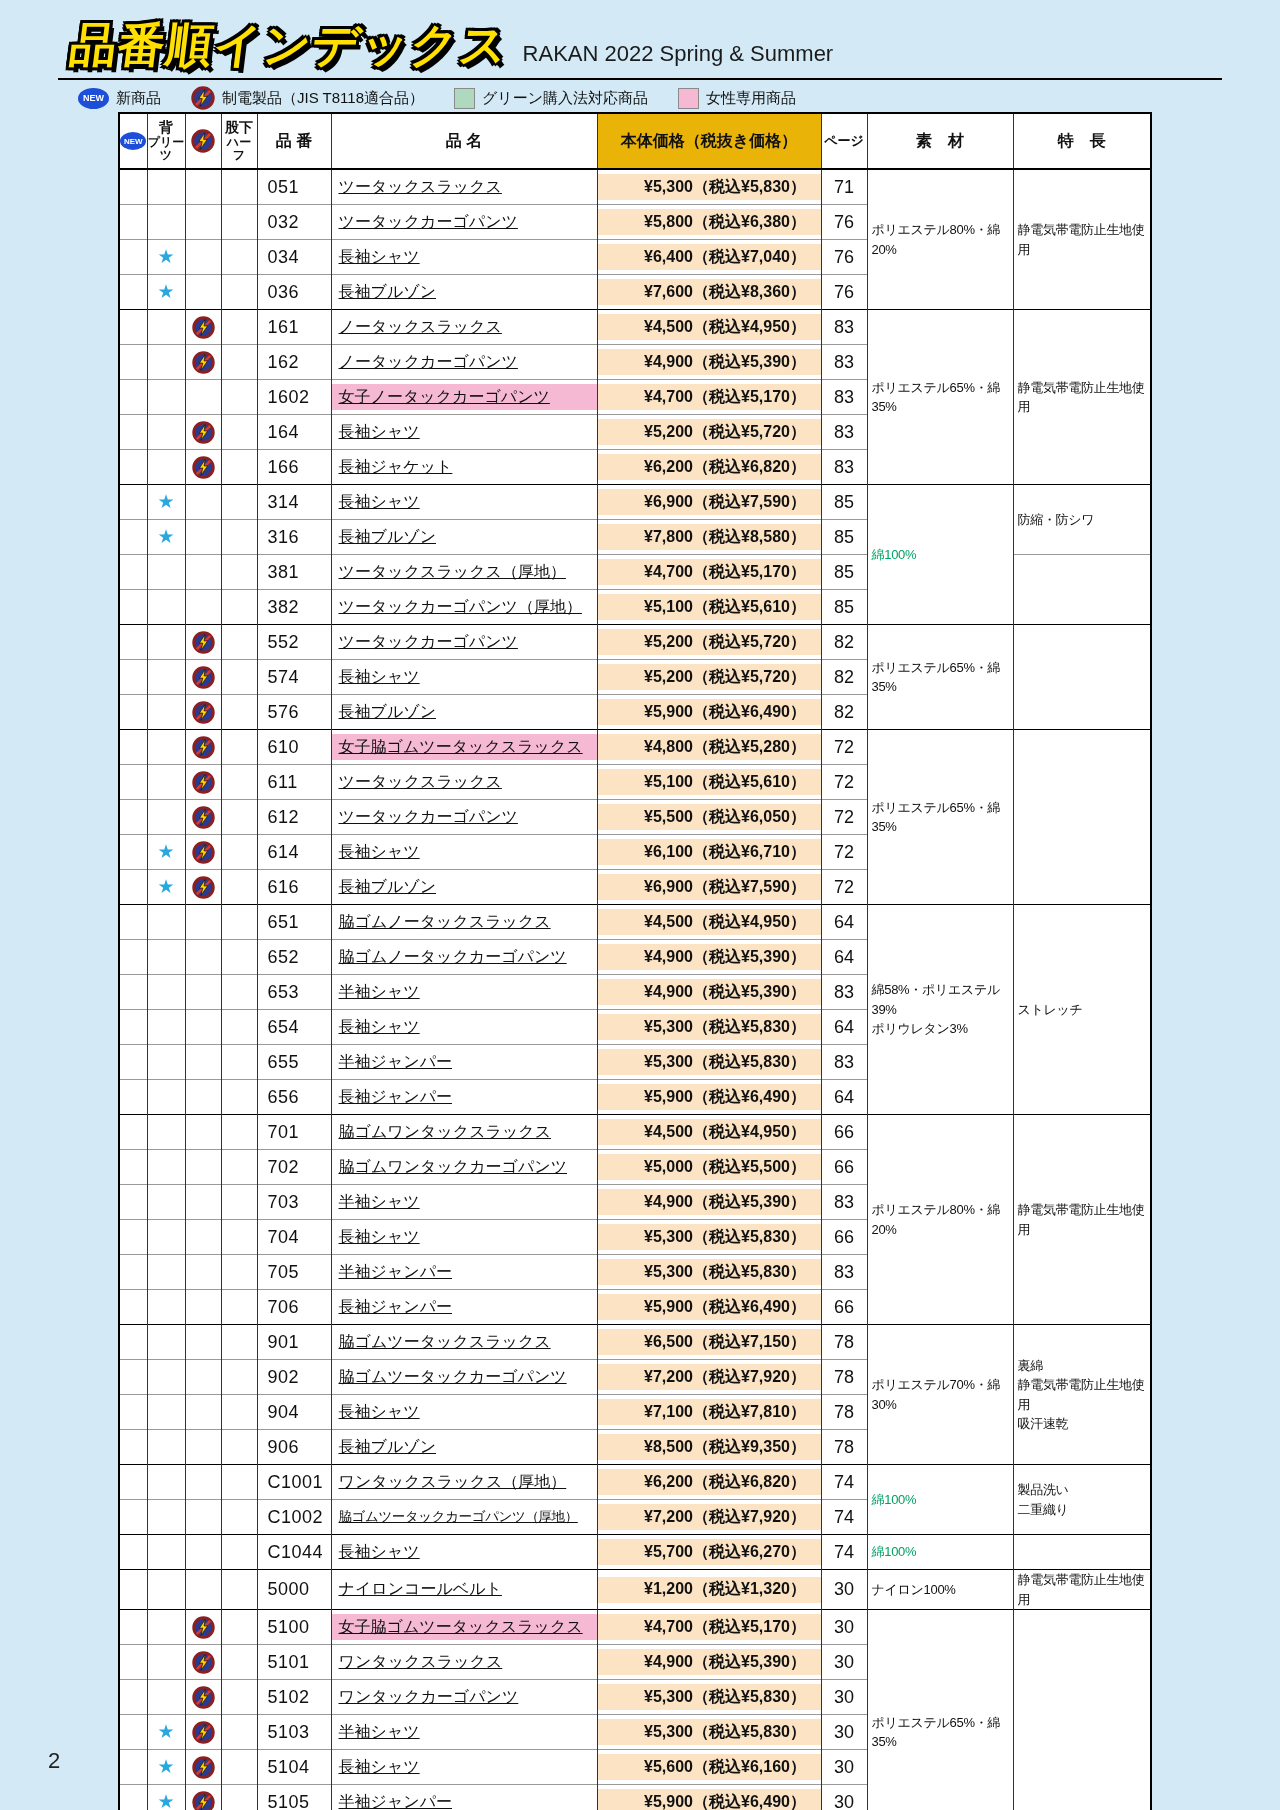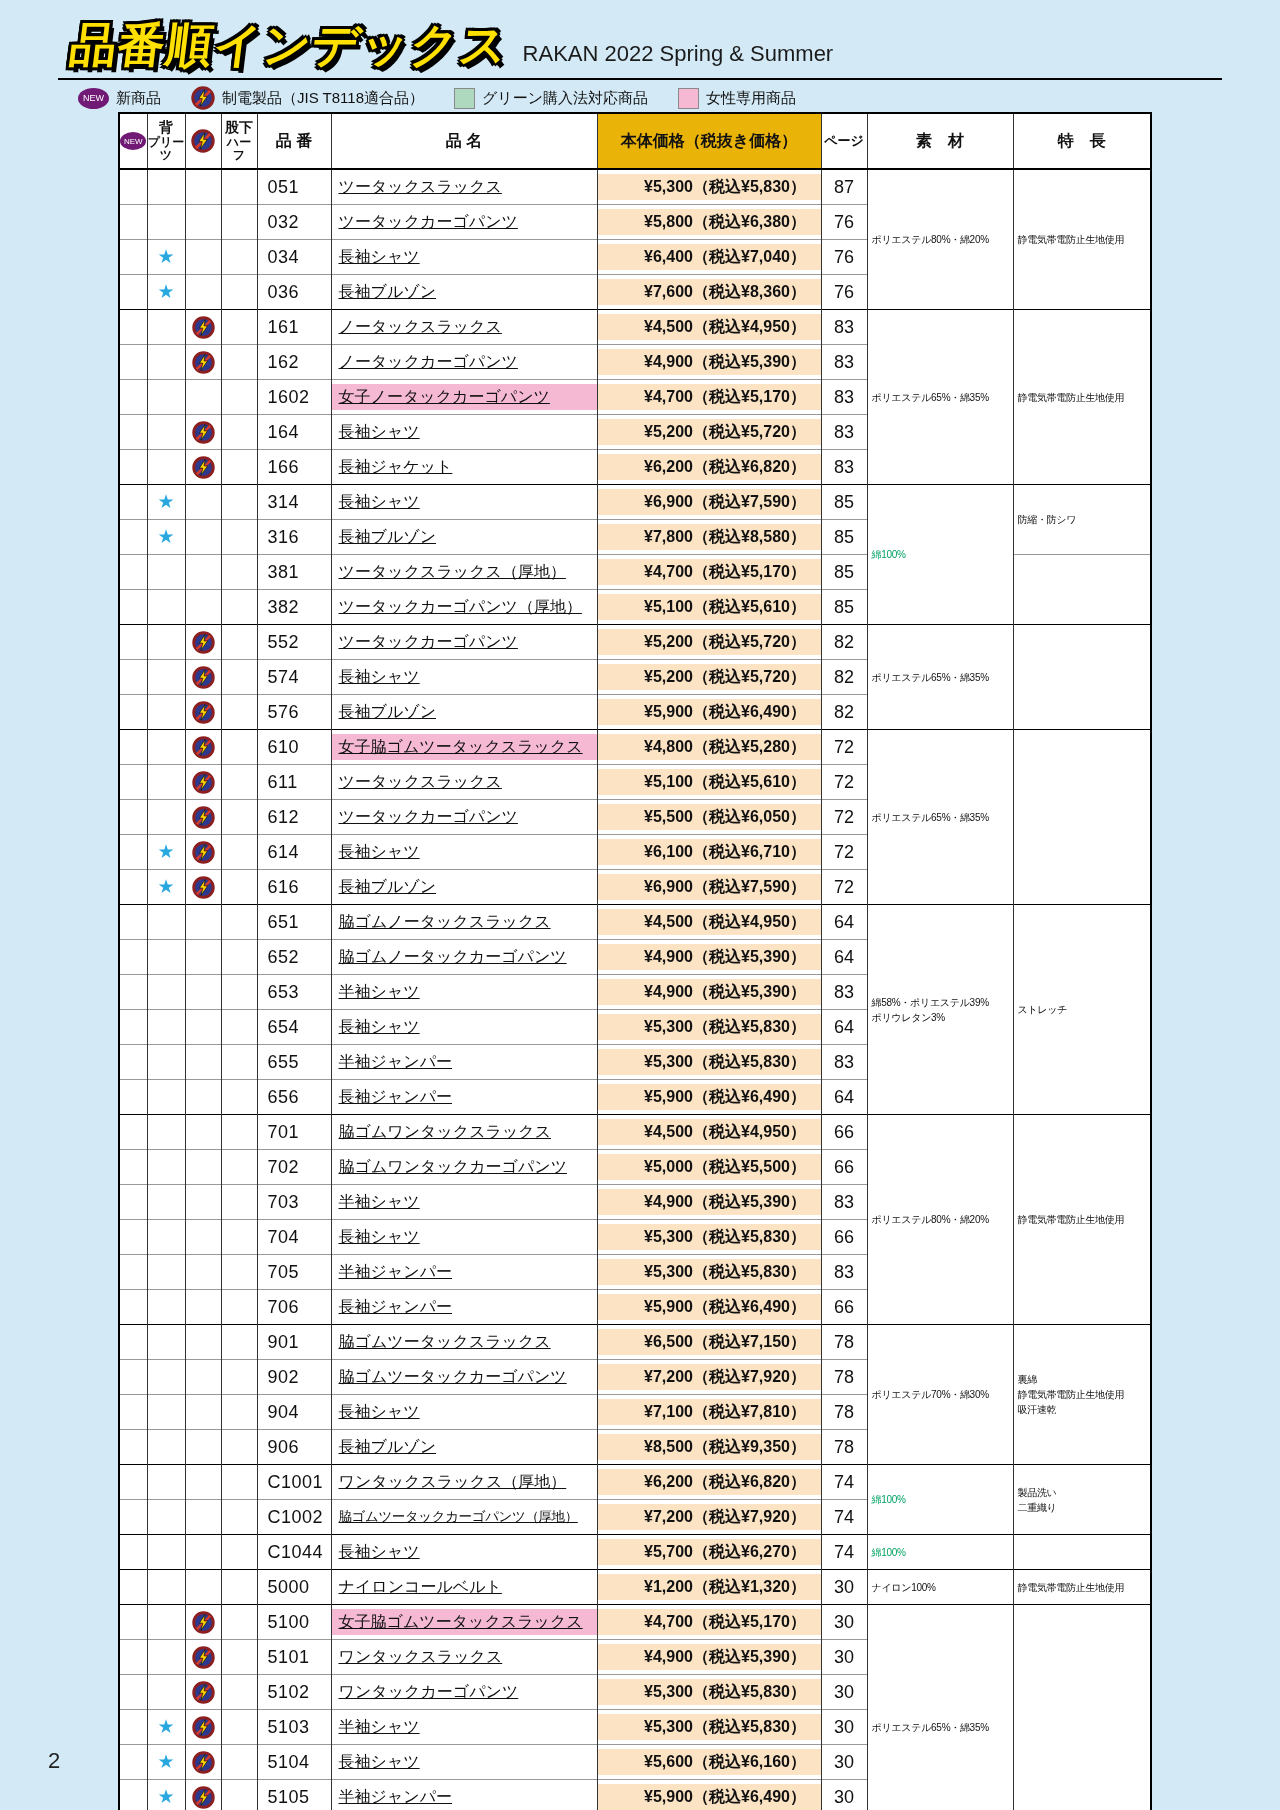--- a/index.html
+++ b/index.html
@@ -19,22 +19,22 @@
       -3px 0 0 #000, 3px 0 0 #000, 0 -3px 0 #000, 0 3px 0 #000, 5px 5px 0 #000;
     white-space:nowrap;
   }
   .sub-title{font-size:22px;color:#1b1b1b;margin-left:14px;white-space:nowrap;}
   .title-rule{position:absolute;left:58px;top:78px;width:1164px;height:2px;background:#000;}
   
   .legend{position:absolute;left:78px;top:86px;display:flex;align-items:center;font-size:15px;}
   .legend-item{display:flex;align-items:center;margin-right:30px;}
   .legend-item .lbl{margin-left:7px;white-space:nowrap;}
   .new-badge{
-    width:31px;height:21px;background:#701a75;border-radius:50%;
-    color:#fff;font-size:9px;font-weight:normal;display:flex;align-items:center;justify-content:center;
+    width:31px;height:21px;background:#1d4ed8;border-radius:50%;
+    color:#fff;font-size:9px;font-weight:bold;display:flex;align-items:center;justify-content:center;
     letter-spacing:0;flex:0 0 auto;
   }
   .sq{width:19px;height:19px;border:1px solid #8a8a8a;flex:0 0 auto;}
   .sq.green{background:#aed9bf;}
   .sq.pink{background:#f5b9d4;}
   .seiden{width:24px;height:24px;flex:0 0 auto;display:block;}
   
   table.idx{
     position:absolute;left:118px;top:112px;width:1032px;
     border-collapse:collapse;background:#fff;table-layout:fixed;
@@ -50,21 +50,21 @@
   .idx tbody tr.gs td{border-top:1.8px solid #000;}
   td.c-icon{text-align:center;}
   td.c-num{font-size:18px;padding-left:10px;letter-spacing:.5px;}
   td.c-name{font-size:16px;}
   td.c-name .nm{height:26px;margin:3px 0;display:flex;align-items:center;padding-left:7px;white-space:nowrap;text-decoration:underline;}
   td.c-name .nm.pink{background:#f5b9d4;}
   td.c-name .nm.tight{font-size:13.5px;letter-spacing:-.4px;}
   td.c-price{font-size:16px;font-weight:bold;}
   td.c-price .pr{height:26px;margin:4px 0;background:#fbe3c4;display:flex;align-items:center;justify-content:center;white-space:nowrap;padding-left:32px;}
   td.c-page{font-size:18px;text-align:center;}
-  td.c-mat,td.c-feat{font-size:10px;line-height:1.5;padding-left:4px;letter-spacing:-.3px;vertical-align:middle;}
+  td.c-mat,td.c-feat{font-size:13px;line-height:1.5;padding-left:4px;letter-spacing:-.3px;vertical-align:middle;}
   td.c-mat .green{color:#00a263;}
   .star{color:#29a8e0;font-size:19px;line-height:1;}
   .dot{width:13px;height:17px;background:#111;border-radius:50%;margin:0 auto;}
   .seiden-cell{width:23px;height:23px;display:block;margin:0 auto;}
   .page-num{position:absolute;left:48px;top:1748px;font-size:22px;color:#222;}
 </style>
 </head>
 <body>
 
 <div class="title-wrap">
@@ -141,21 +141,21 @@
         <td class="c-icon"></td>
         <td class="c-icon"></td>
         <td class="c-icon"></td>
         <td class="c-num">051</td>
         <td class="c-name">
           <div class="nm">ツータックスラックス</div>
         </td>
         <td class="c-price">
           <div class="pr">¥5,300（税込¥5,830）</div>
         </td>
-        <td class="c-page">87</td>
+        <td class="c-page">71</td>
         <td class="c-mat" rowspan="4"><span class="">ポリエステル80%・綿20%</span></td>
         <td class="c-feat" rowspan="4">静電気帯電防止生地使用</td>
       </tr>
       <tr>
         <td class="c-icon"></td>
         <td class="c-icon"></td>
         <td class="c-icon"></td>
         <td class="c-icon"><span class="dot"></span></td>
         <td class="c-num">032</td>
         <td class="c-name">

